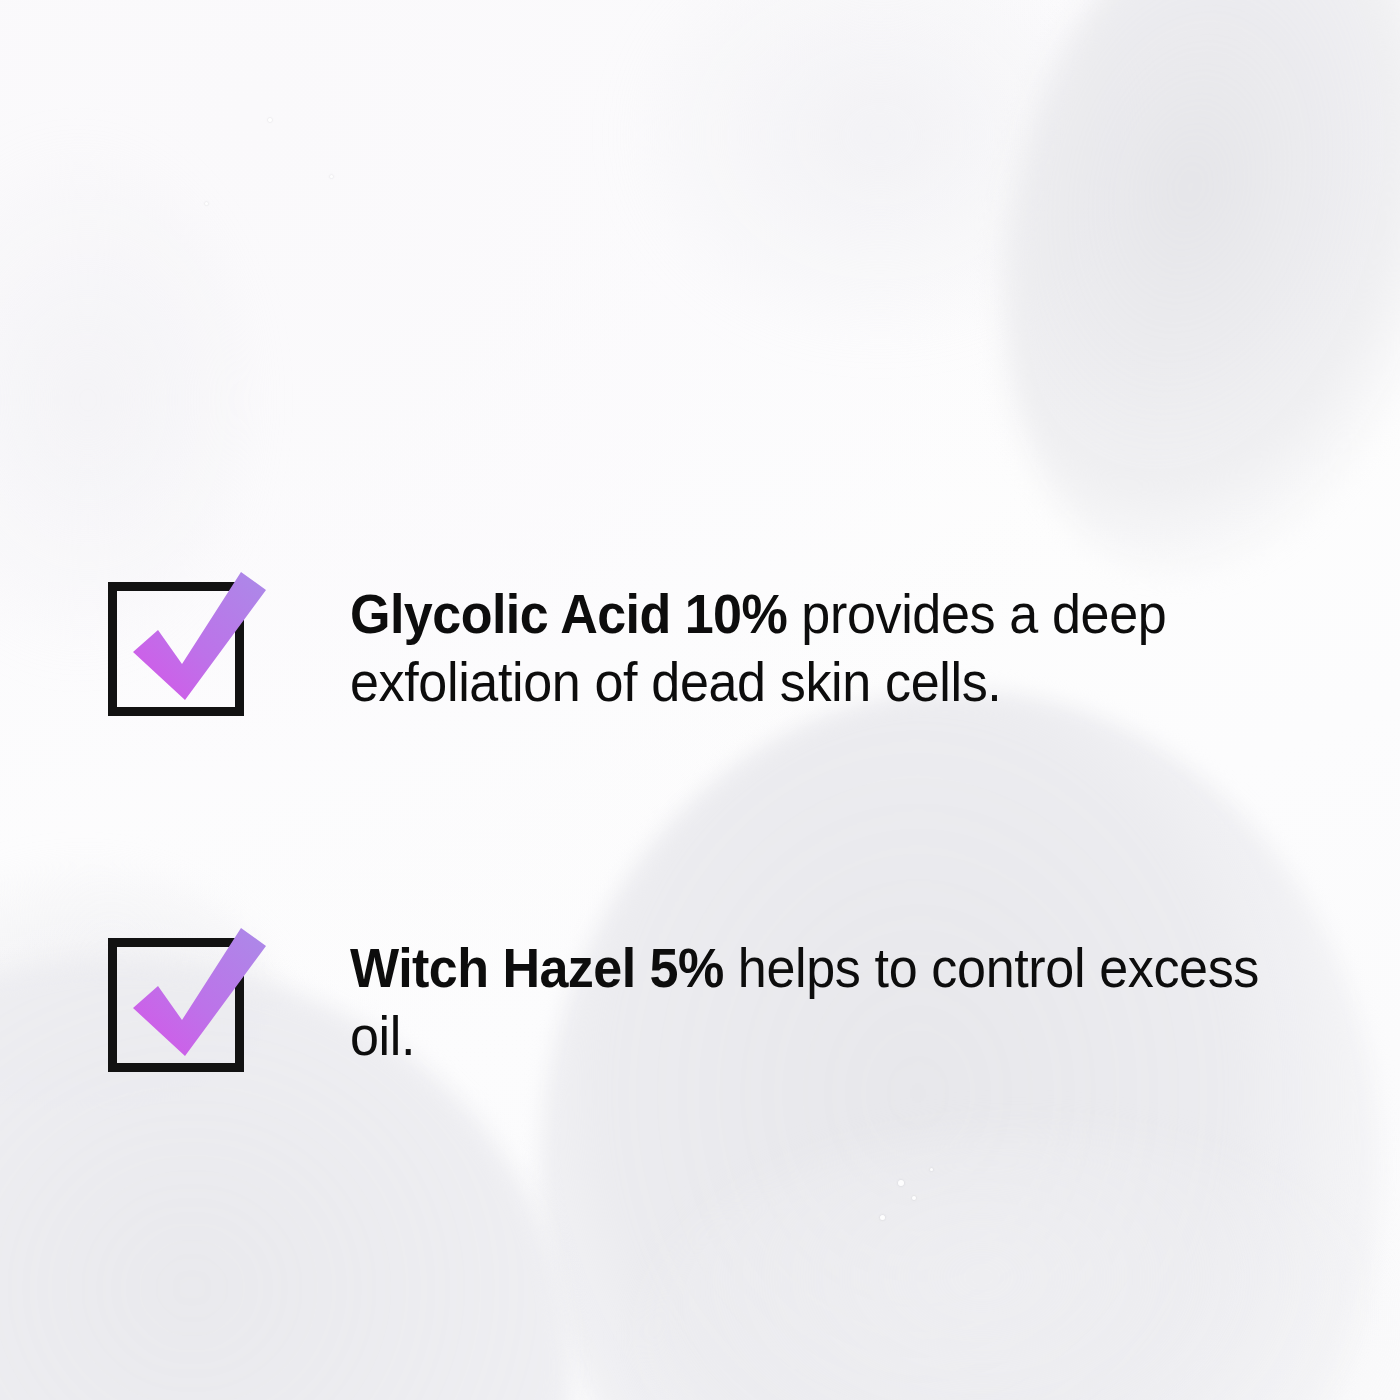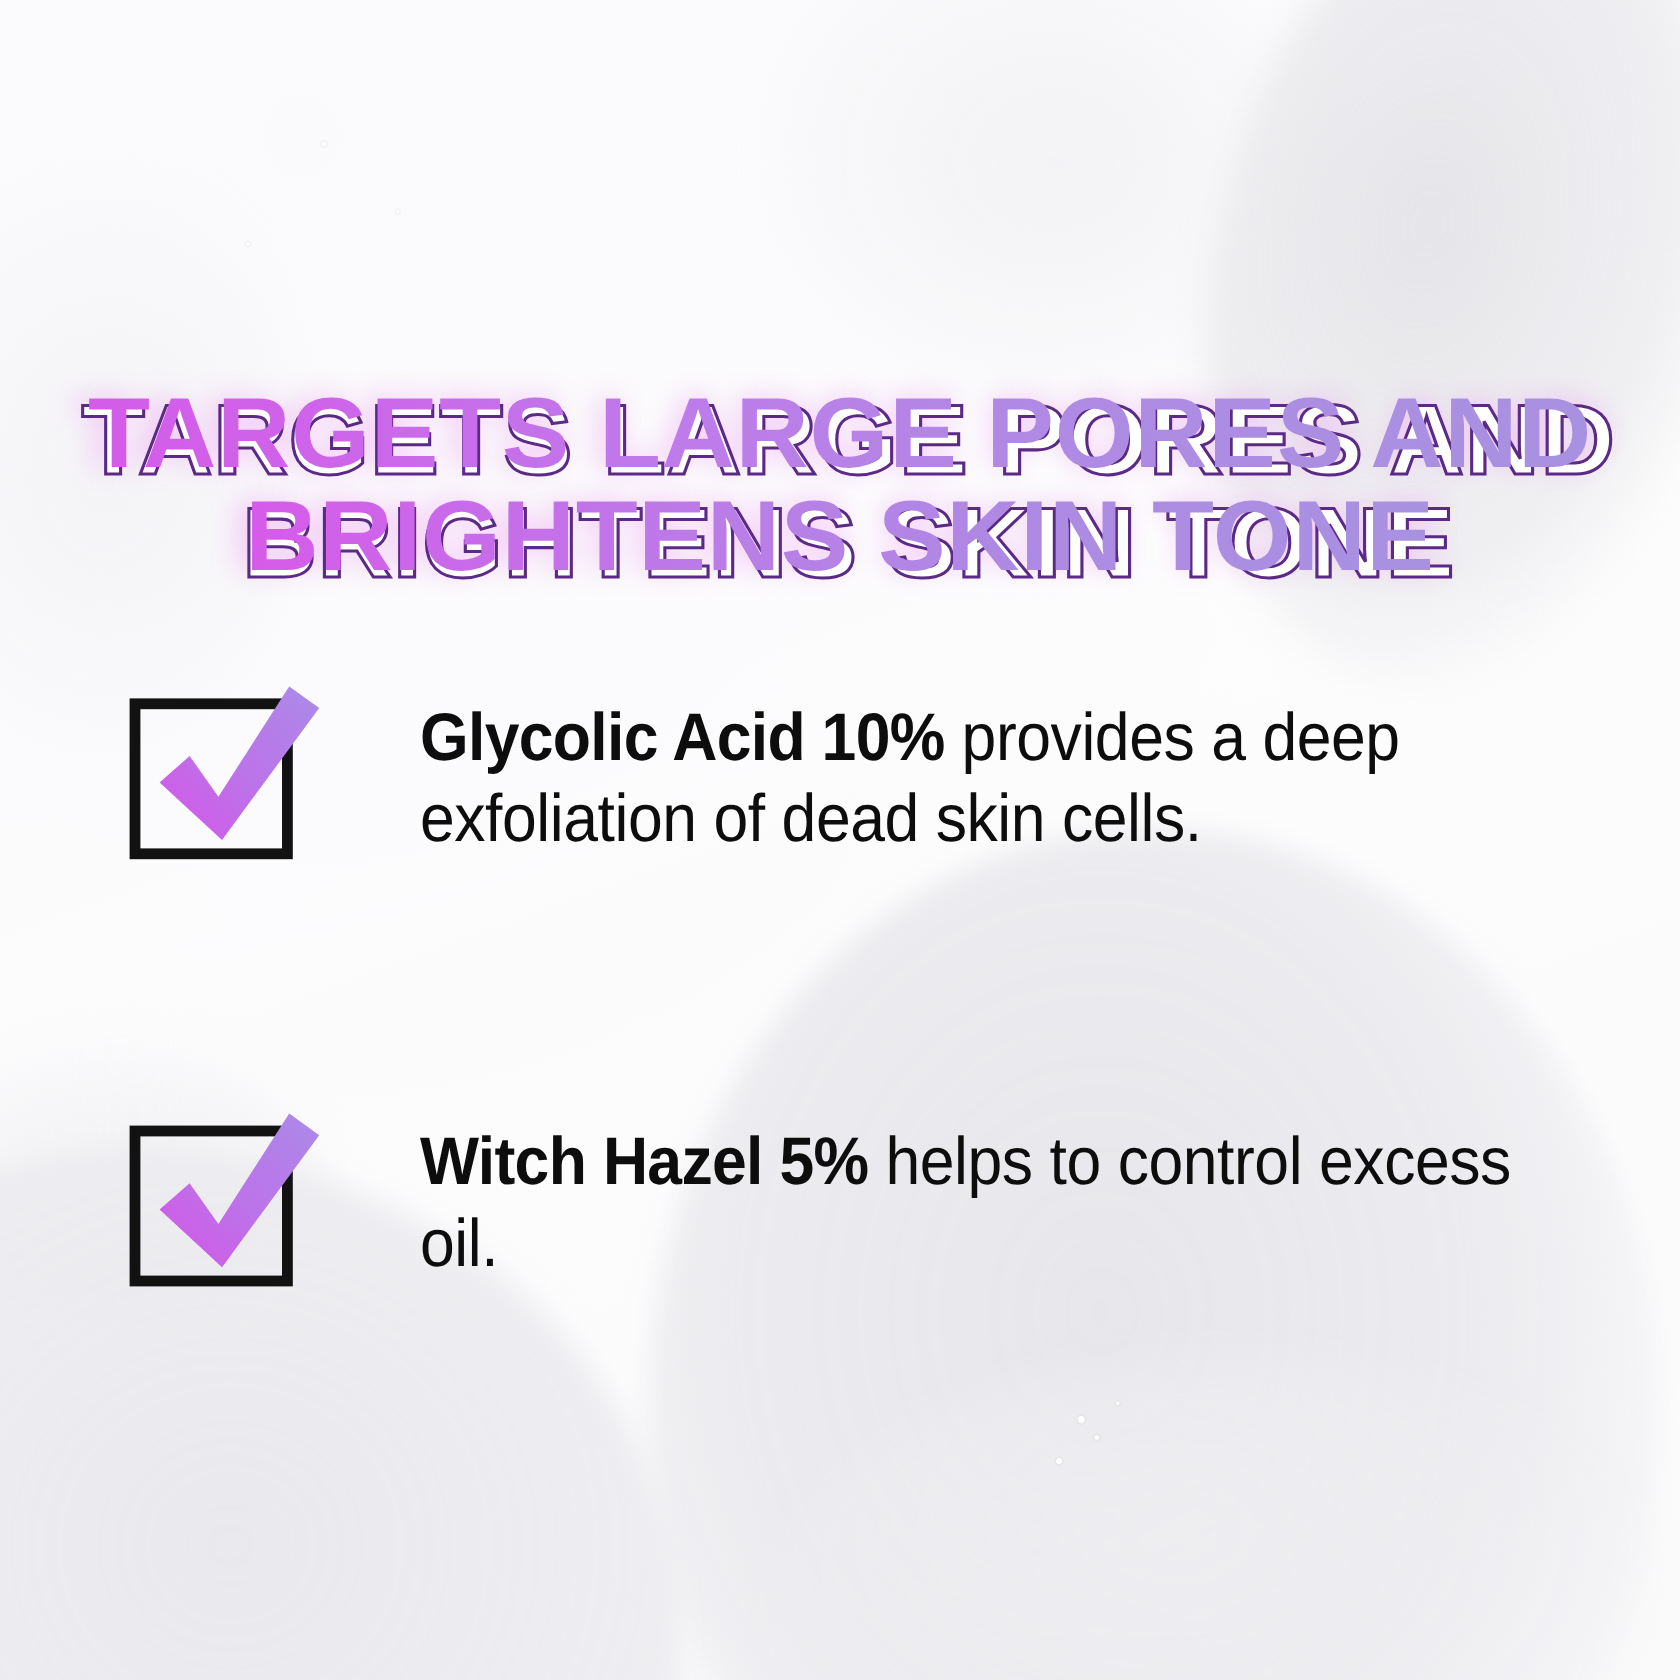--- a/index.html
+++ b/index.html
@@ -224,35 +224,20 @@
 
     <div class="spec" style="left:898px;top:1180px;width:6px;height:6px;"></div>
     <div class="spec" style="left:912px;top:1196px;width:4px;height:4px;"></div>
     <div class="spec" style="left:880px;top:1215px;width:5px;height:5px;"></div>
     <div class="spec" style="left:930px;top:1168px;width:3px;height:3px;"></div>
     <div class="spec" style="left:268px;top:118px;width:4px;height:4px;"></div>
     <div class="spec" style="left:205px;top:202px;width:3px;height:3px;"></div>
     <div class="spec" style="left:330px;top:175px;width:3px;height:3px;"></div>
   </div>
 
-  <div id="headline">
-
-    <div class="hl-line hl-line-1">
-      <span class="hl-glow">TARGETS LARGE PORES AND</span>
-      <span class="hl-ghost">TARGETS LARGE PORES AND</span>
-      <span class="hl-face">TARGETS LARGE PORES AND</span>
-    </div>
-
-    <div class="hl-line hl-line-2">
-      <span class="hl-glow">BRIGHTENS SKIN TONE</span>
-      <span class="hl-ghost">BRIGHTENS SKIN TONE</span>
-      <span class="hl-face">BRIGHTENS SKIN TONE</span>
-    </div>
-
-  </div>
 
   <div class="bullet" id="bullet-1">
 
     <div class="cb-wrap">
       <div class="cb-box"></div>
       <svg class="cb-check" viewBox="0 0 175 165">
         <defs>
           <linearGradient id="chk1" x1="0" y1="1" x2="1" y2="0">
             <stop offset="0%" stop-color="#d655e8"></stop>
             <stop offset="45%" stop-color="#bd72e9"></stop>

